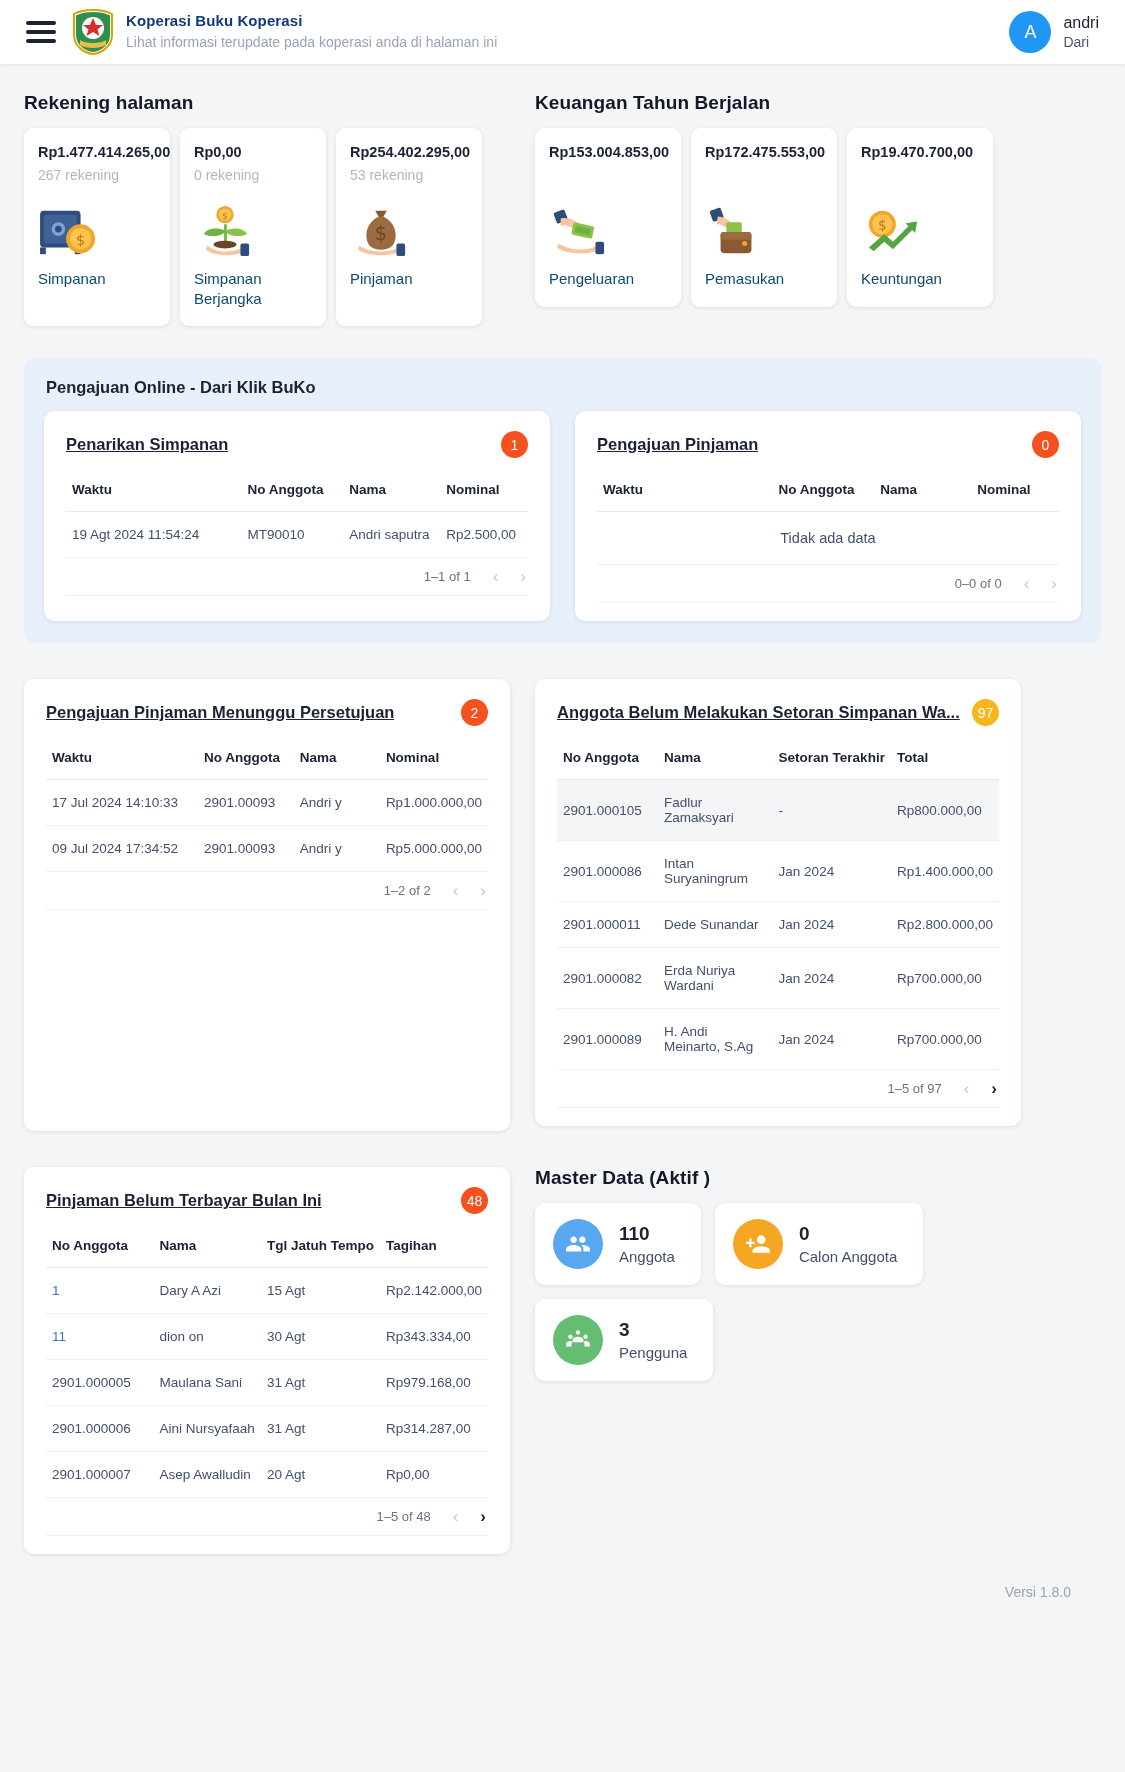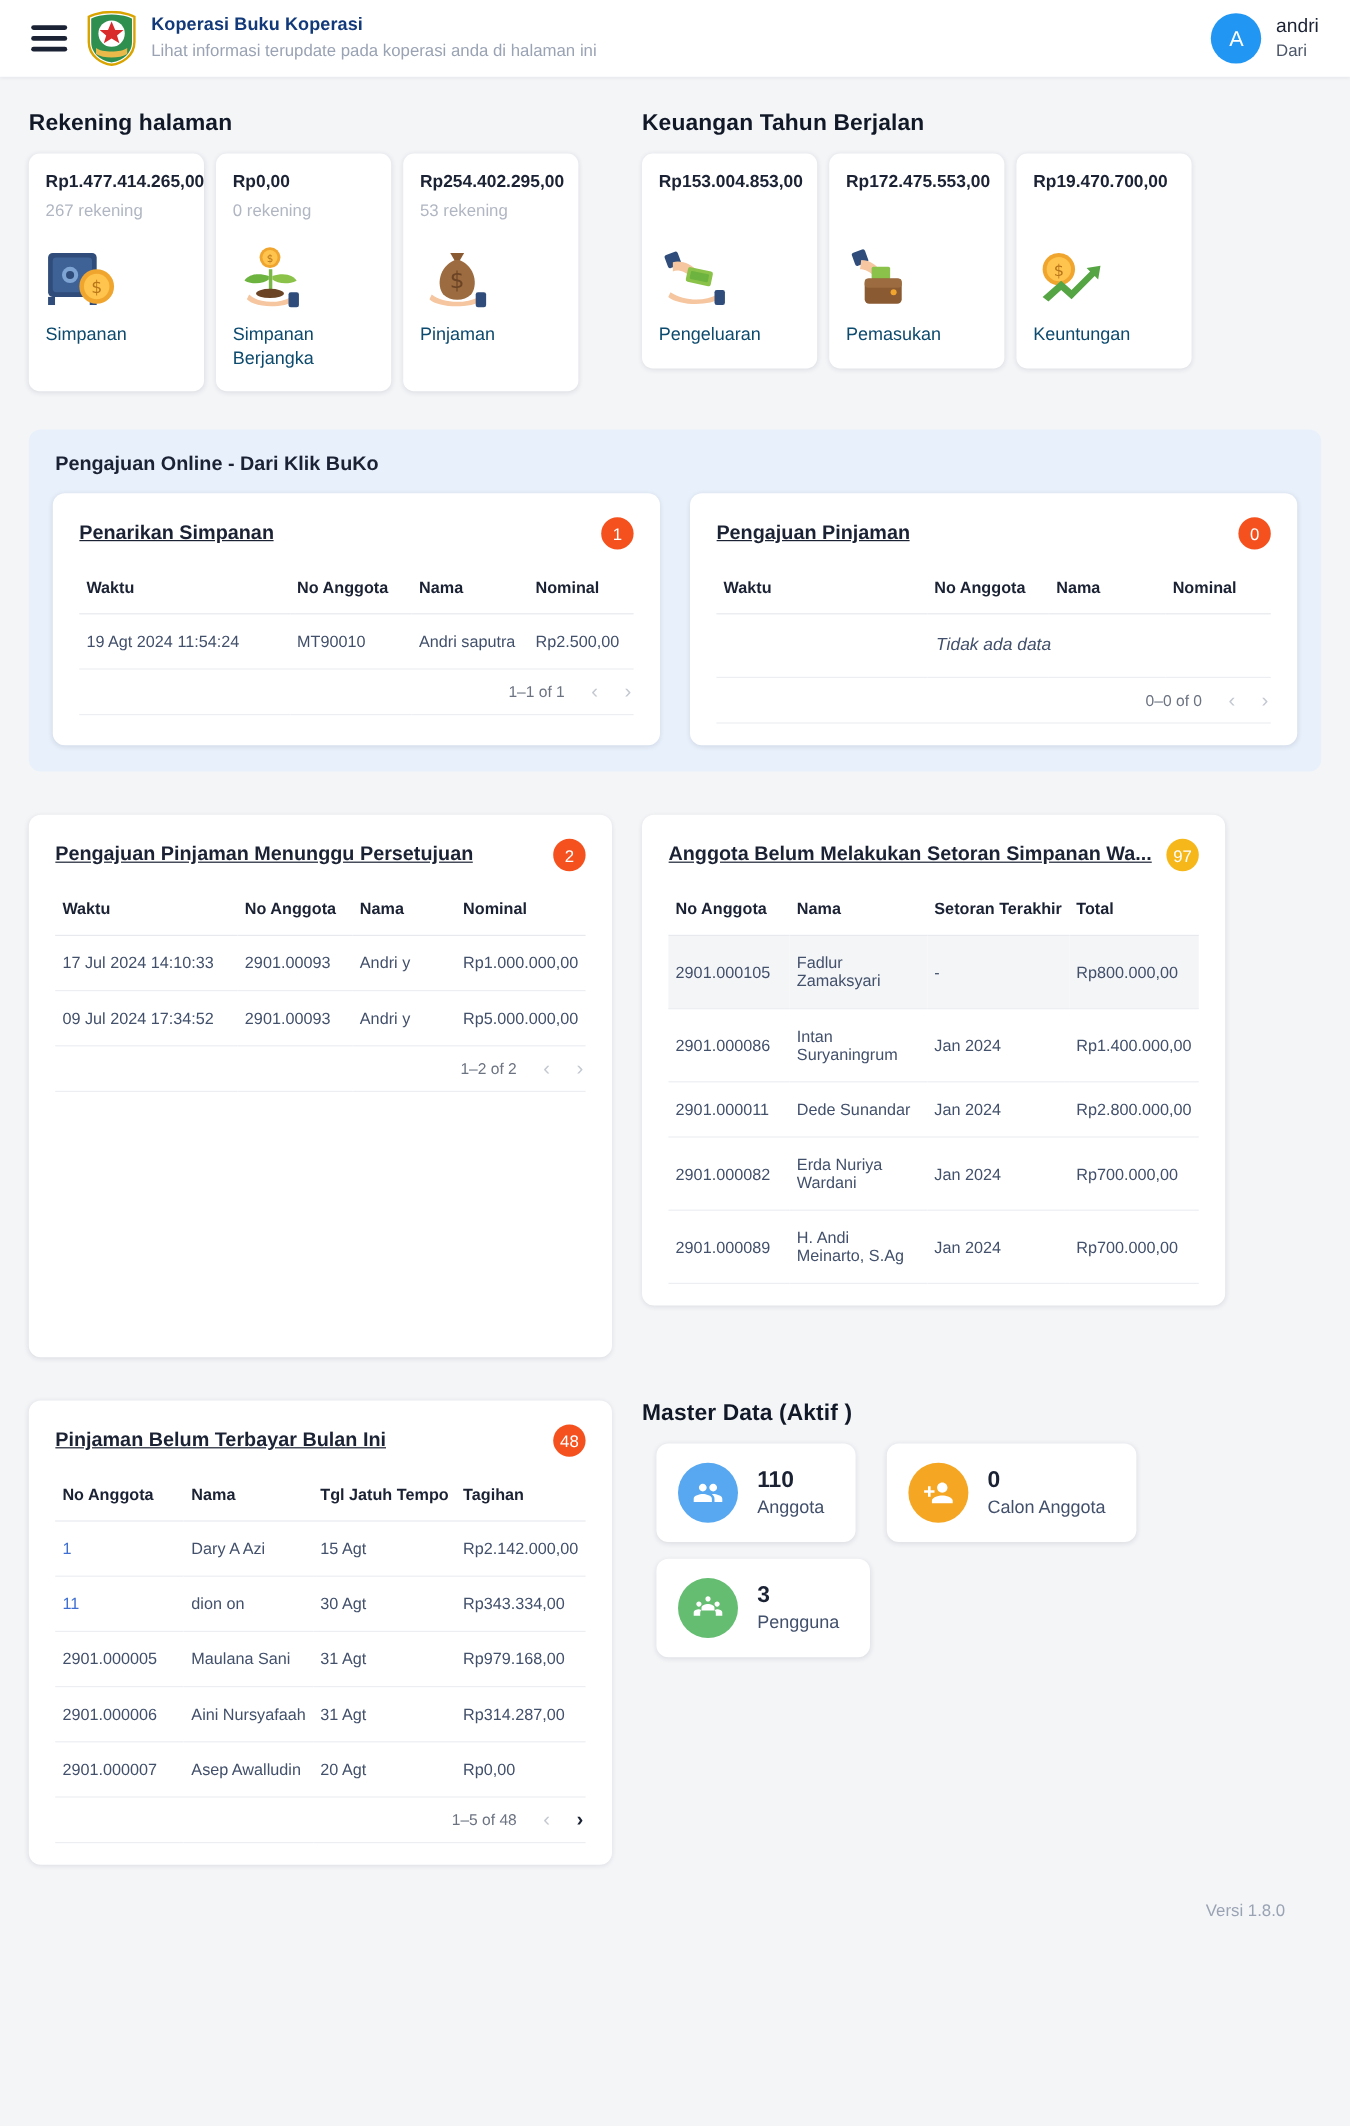--- a/index.html
+++ b/index.html
@@ -109,21 +109,21 @@
   th {
     text-align: left; font-size: 13.5px; font-weight: 700; color: #1b2234;
     padding: 16px 6px 14px 6px; border-bottom: 1px solid #e7e9ee;
     white-space: nowrap;
   }
   td {
     font-size: 13.5px; color: #42506b; padding: 15px 6px;
     border-bottom: 1px solid #eceef2; vertical-align: middle;
   }
   tr.shaded td { background: #f4f5f7; }
-  .empty-cell { text-align: center; color: #42506b; font-size: 14.5px; padding: 18px 6px; font-style: italic;}
+  .empty-cell { text-align: center; color: #42506b; font-size: 14.5px; padding: 18px 6px;}
   .pager-row td { border-bottom: 1px solid #eceef2; }
   .pager {
     display: flex; align-items: center; justify-content: flex-end; gap: 22px;
     padding: 6px 2px 6px 0; font-size: 13px; color: #6b7280;
   }
   .pager .arrow { font-size: 17px; color: #c3c8d1; cursor: pointer; line-height: 1; }
   .pager .arrow.active { color: #1b2234; font-weight: 700; }
   .tbl-foot-space { height: 14px; }
 
   
@@ -143,21 +143,21 @@
   .w3-tag   { width: 22%; }
 
   .link-id { color: #3f6fd0; }
 
   
   .master-grid { display: flex; flex-wrap: wrap; gap: 14px; }
   .master-card {
     background: #fff; border-radius: 10px;
     box-shadow: 0 1px 4px rgba(20,30,60,.10);
     display: flex; align-items: center; gap: 16px;
-    padding: 16px 26px 16px 18px; min-width: 144px; margin-left: 12px;
+    padding: 16px 26px 16px 18px; min-width: 144px;
   }
   .master-icon {
     width: 50px; height: 50px; border-radius: 50%;
     display: flex; align-items: center; justify-content: center; flex: 0 0 auto;
   }
   .master-icon svg { width: 26px; height: 26px; fill: #fff; }
   .mi-blue { background: #57a8f0; }
   .mi-orange { background: #f5a623; }
   .mi-green { background: #65bd72; }
   .master-num { font-size: 19px; font-weight: 700; color: #1b2234; line-height: 1.2;}
@@ -475,20 +475,29 @@
               <td>Erda Nuriya Wardani</td>
               <td>Jan 2024</td>
               <td>Rp700.000,00</td>
             </tr>
             <tr>
               <td>2901.000089</td>
               <td>H. Andi Meinarto, S.Ag</td>
               <td>Jan 2024</td>
               <td>Rp700.000,00</td>
             </tr>
+            <tr class="pager-row">
+              <td colspan="4" style="padding:4px 0;">
+                <div class="pager">
+                  <span>1–5 of 97</span>
+                  <span class="arrow">‹</span>
+                  <span class="arrow active">›</span>
+                </div>
+              </td>
+            </tr>
           </tbody>
         </table>
         <div class="tbl-foot-space"></div>
       </div>
     </div>
   </div>
 
   <div class="row2 mid-gap">
     <div class="col-left">
       <div class="card">

